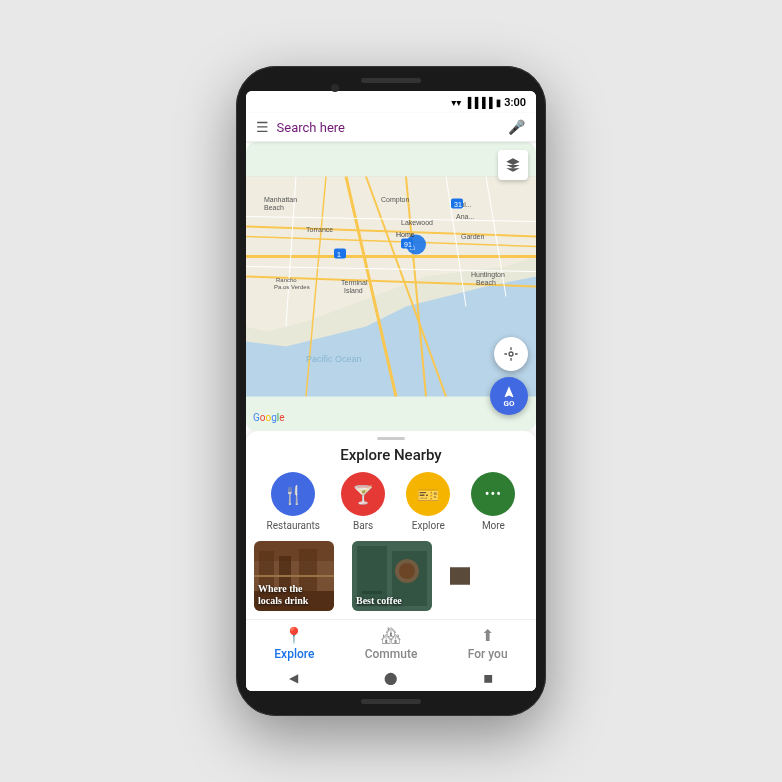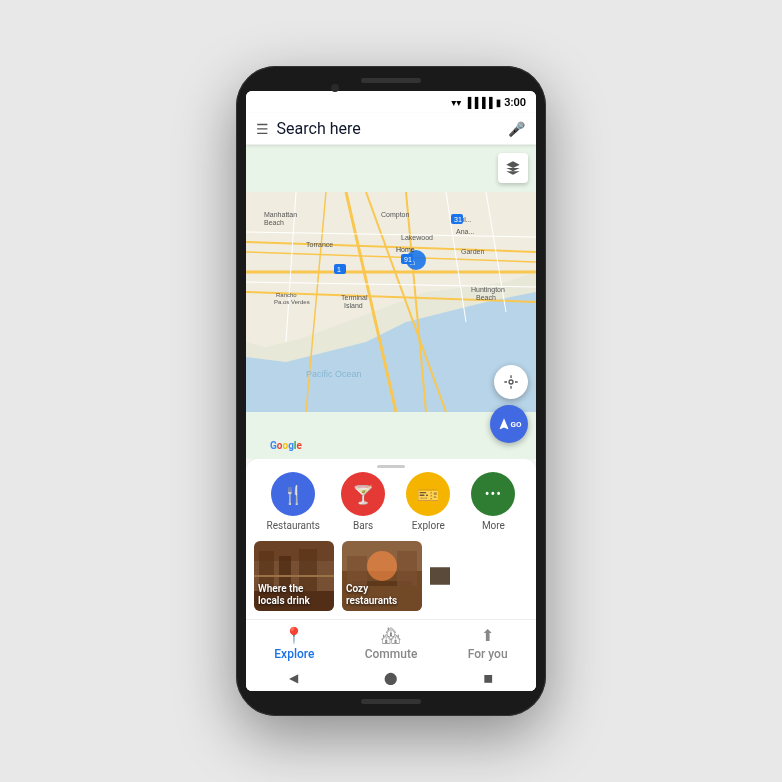--- a/index.html
+++ b/index.html
@@ -90,36 +90,37 @@
       box-shadow: 0 1px 3px rgba(0,0,0,0.1);
       z-index: 10;
     }
     .hamburger-icon {
       font-size: 14px;
       color: #555;
       cursor: pointer;
     }
     .search-input-area {
       flex: 1;
-      font-size: 16px;
-      color: #0f172a;
+      font-size: 13px;
+      color: #701a75;
       cursor: text;
     }
     .mic-icon {
       font-size: 14px;
       color: #555;
     }
 
     
     .map-area {
       flex: 1;
       position: relative;
       overflow: hidden;
       background: #e8f4e8;
       min-height: 200px;
+      border-radius: 10px;
     }
 
     
     .map-svg {
       width: 100%;
       height: 100%;
     }
 
     
     .map-btn-location {
@@ -139,21 +140,21 @@
     .map-btn-go {
       position: absolute;
       right: 8px;
       bottom: 16px;
       width: 38px;
       height: 38px;
       background: #4169E1;
       border-radius: 50%;
       box-shadow: 0 2px 6px rgba(0,0,0,0.3);
       display: flex;
-      flex-direction: row;
+      flex-direction: column;
       align-items: center;
       justify-content: center;
       cursor: pointer;
       color: #fff;
       font-size: 8px;
       font-weight: bold;
       text-align: right;
     }
     .map-btn-layers {
       position: absolute;
@@ -164,24 +165,24 @@
       background: #fff;
       border-radius: 4px;
       box-shadow: 0 2px 4px rgba(0,0,0,0.2);
       display: flex;
       align-items: center;
       justify-content: center;
       cursor: pointer;
     }
     .google-logo {
       position: absolute;
-      left: 24px;
+      left: 7px;
       bottom: 8px;
       font-size: 10px;
-      font-weight: bold;
+      font-weight: normal;
     }
     .google-logo span:nth-child(1) { color: #4285F4; }
     .google-logo span:nth-child(2) { color: #EA4335; }
     .google-logo span:nth-child(3) { color: #FBBC05; }
     .google-logo span:nth-child(4) { color: #4285F4; }
     .google-logo span:nth-child(5) { color: #34A853; }
     .google-logo span:nth-child(6) { color: #EA4335; }
 
     
     .bottom-sheet {
@@ -250,23 +251,24 @@
       gap: 0;
       overflow: hidden;
       padding: 0 8px 8px;
     }
     .place-card {
       width: 80px;
       height: 70px;
       border-radius: 6px;
       overflow: hidden;
       position: relative;
-      margin-right: 8px;
+      margin-right: 18px;
       flex-shrink: 0;
       cursor: pointer;
+      font-family: Liberation Serif, serif;
     }
     .place-card-bg {
       width: 100%;
       height: 100%;
       position: absolute;
       top: 0; left: 0;
     }
     .place-card-label {
       position: absolute;
       bottom: 4px;
@@ -434,20 +436,21 @@
       <div class="google-logo">
         <span>G</span><span>o</span><span>o</span><span>g</span><span>l</span><span>e</span>
       </div>
     </div>
 
     <div class="bottom-sheet">
       <div class="bottom-sheet-handle">
         <div class="handle-bar"></div>
       </div>
 
+      <div class="explore-title">Explore Nearby</div>
 
       <div class="category-row">
         <div class="category-item">
           <div class="category-circle cat-restaurants">🍴</div>
           <span class="category-label">Restaurants</span>
         </div>
         <div class="category-item">
           <div class="category-circle cat-bars">🍸</div>
           <span class="category-label">Bars</span>
         </div>
@@ -469,32 +472,33 @@
             <rect x="0" y="20" width="80" height="30" fill="#7B5236" opacity="0.8"></rect>
             <rect x="5" y="10" width="15" height="40" fill="#5A3418" opacity="0.7"></rect>
             <rect x="25" y="15" width="12" height="35" fill="#4A2810" opacity="0.7"></rect>
             <rect x="45" y="8" width="18" height="42" fill="#5A3418" opacity="0.7"></rect>
             <rect x="0" y="50" width="80" height="20" fill="#3A1A08" opacity="0.5"></rect>
             <line x1="0" y1="35" x2="80" y2="35" stroke="#9B7246" stroke-width="2"></line>
           </svg>
           <span class="place-card-label">Where the<br>locals drink</span>
         </div>
 
+
         <div class="place-card">
           <svg class="place-card-bg" viewBox="0 0 80 70" xmlns="http://www.w3.org/2000/svg">
-            <rect width="80" height="70" fill="#8B6340"></rect>
-            <rect x="0" y="30" width="80" height="40" fill="#6B4220" opacity="0.8"></rect>
-            <circle cx="40" cy="25" r="15" fill="#FF8C42" opacity="0.6"></circle>
-            <rect x="10" y="40" width="60" height="5" fill="#4A2810" opacity="0.5"></rect>
-            <rect x="5" y="15" width="20" height="30" fill="#7A5030" opacity="0.7"></rect>
-            <rect x="55" y="10" width="20" height="35" fill="#7A5030" opacity="0.7"></rect>
+            <rect width="80" height="70" fill="#4A6A5A"></rect>
+            <rect x="0" y="0" width="80" height="70" fill="#3A5A4A" opacity="0.5"></rect>
+            <rect x="5" y="5" width="30" height="60" fill="#2A4A3A" opacity="0.6"></rect>
+            <rect x="40" y="10" width="35" height="55" fill="#2A4A3A" opacity="0.6"></rect>
+            <circle cx="55" cy="30" r="12" fill="#8B6040" opacity="0.7"></circle>
+            <circle cx="55" cy="30" r="8" fill="#6B4020" opacity="0.8"></circle>
+            <rect x="10" y="50" width="20" height="3" fill="#1A3A2A" opacity="0.5"></rect>
           </svg>
-          <span class="place-card-label">Cozy<br>restaurants</span>
-        </div>
-
+          <span class="place-card-label">Best coffee</span>
+        </div>
 
         <div class="place-card" style="width:20px;overflow:hidden;">
           <svg class="place-card-bg" viewBox="0 0 80 70" xmlns="http://www.w3.org/2000/svg">
             <rect width="80" height="70" fill="#5A4A3A"></rect>
           </svg>
           <span class="place-card-label"></span>
         </div>
       </div>
 
       <div class="bottom-nav">

